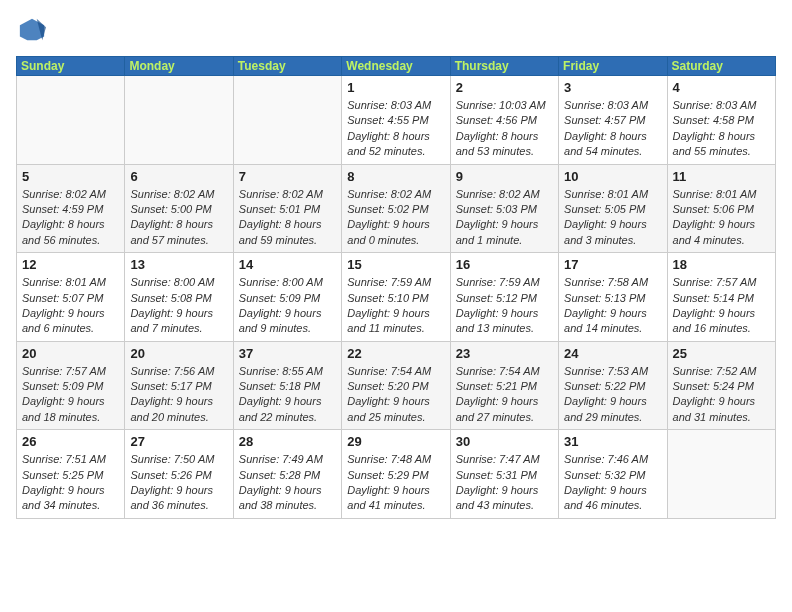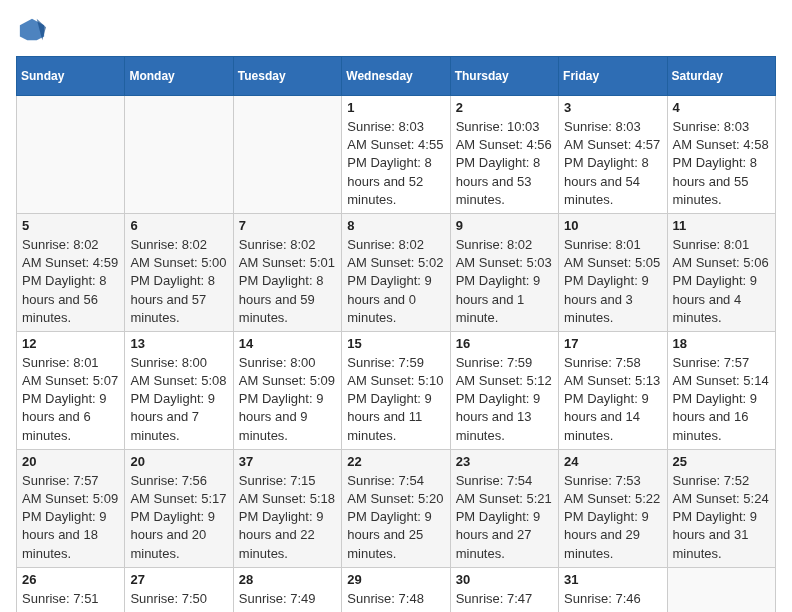--- a/index.html
+++ b/index.html
@@ -44,22 +44,22 @@
       font-size: 15px;
       color: #555;
     }
     table {
       width: 100%;
       border-collapse: collapse;
       font-size: 11px;
     }
     thead th {
       background-color: #2e6db4;
-      color: #ffffff;
-      padding: 12px 4px;
+      color: #bef264;
+      padding: 2px 4px;
       text-align: left;
       font-size: 12px;
       font-weight: bold;
       border: 1px solid #2060a0;
     }
     tbody td {
       border: 1px solid #ccc;
       vertical-align: top;
       padding: 4px 5px;
       width: 107px;
@@ -70,22 +70,23 @@
       background: #f5f5f5;
     }
     .day-number {
       font-weight: bold;
       font-size: 13px;
       margin-bottom: 3px;
       color: #222;
     }
     .day-info {
       color: #333;
-      font-size: 13px;
+      font-size: 11px;
       line-height: 1.4;
+      font-style: italic;
     }
     .empty-cell {
       background: #f9f9f9;
     }
   </style>
 </head>
 <body>
 
 <div class="header">
   <div class="logo">
@@ -244,21 +245,21 @@
 Daylight: 9 hours and 18 minutes.</div>
         </td>
         <td>
           <div class="day-number">20</div>
           <div class="day-info">Sunrise: 7:56 AM
 Sunset: 5:17 PM
 Daylight: 9 hours and 20 minutes.</div>
         </td>
         <td>
           <div class="day-number">37</div>
-          <div class="day-info">Sunrise: 7:15 AM
+          <div class="day-info">Sunrise: 8:55 AM
 Sunset: 5:18 PM
 Daylight: 9 hours and 22 minutes.</div>
         </td>
         <td>
           <div class="day-number">22</div>
           <div class="day-info">Sunrise: 7:54 AM
 Sunset: 5:20 PM
 Daylight: 9 hours and 25 minutes.</div>
         </td>
         <td>

